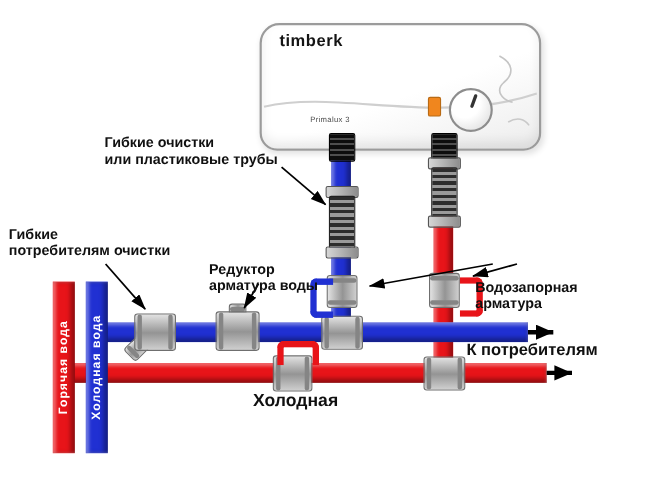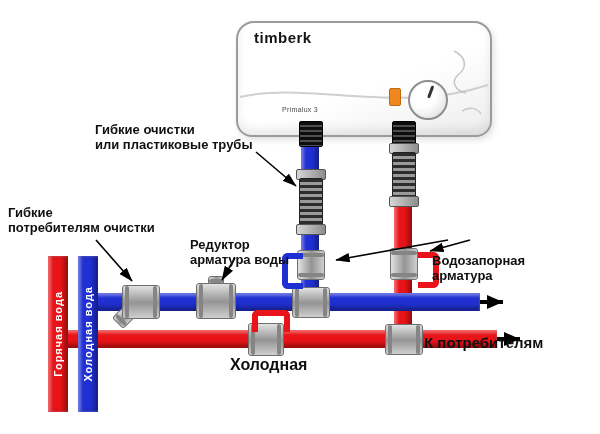--- a/index.html
+++ b/index.html
@@ -144,17 +144,17 @@
   <div class="label" style="left:190px;top:215px;margin-top:22px;">
     <div>Редуктор</div>
     <div>арматура воды</div>
   </div>
 
   <div class="label" style="left:432px;top:205px;margin-top:48px;">
     <div>Водозапорная</div>
     <div>арматура</div>
   </div>
 
-  <div class="label big" style="left:424px;top:311px;margin-top:24px;">К потребителям</div>
+  <div class="label big" style="left:424px;top:311px;">К потребителям</div>
 
   <div class="label bigger" style="left:230px;top:357px;">Холодная</div>
 
 </div>
 
 </body></html>

